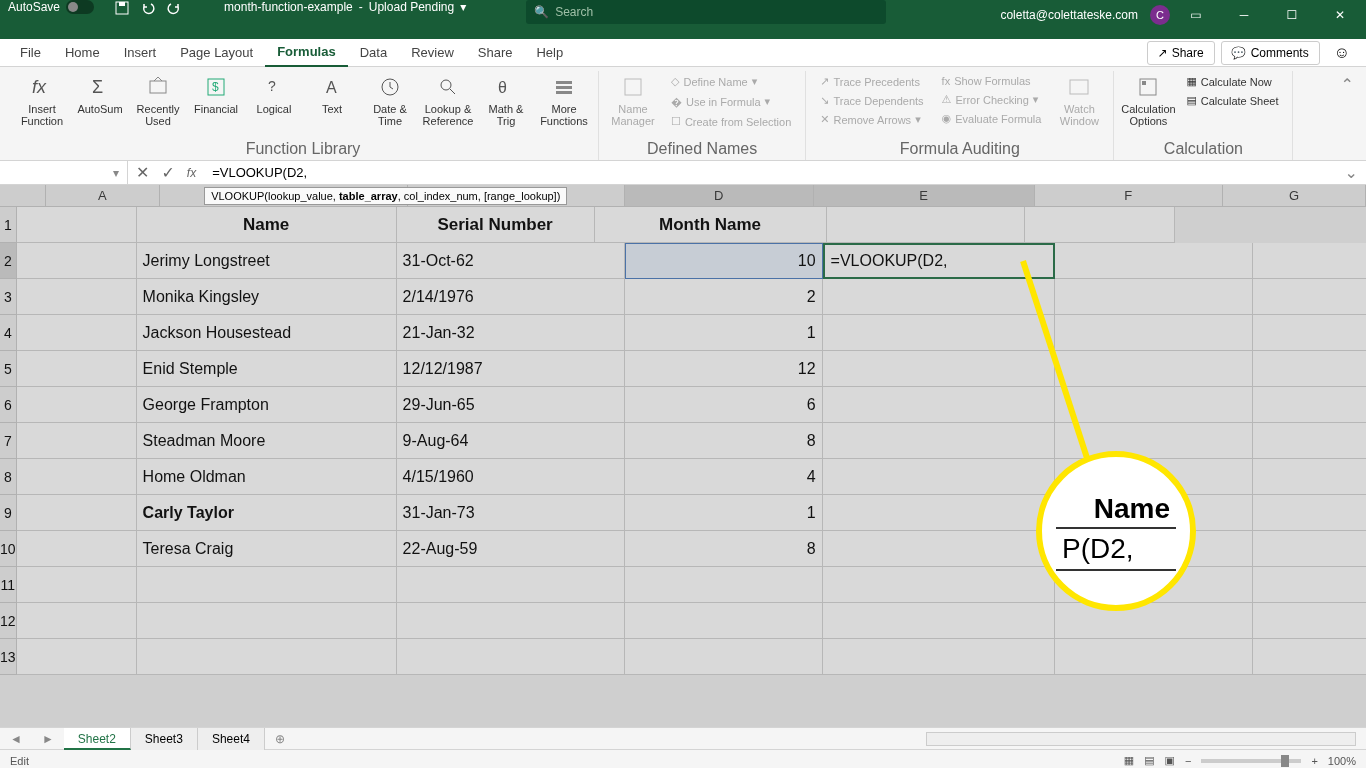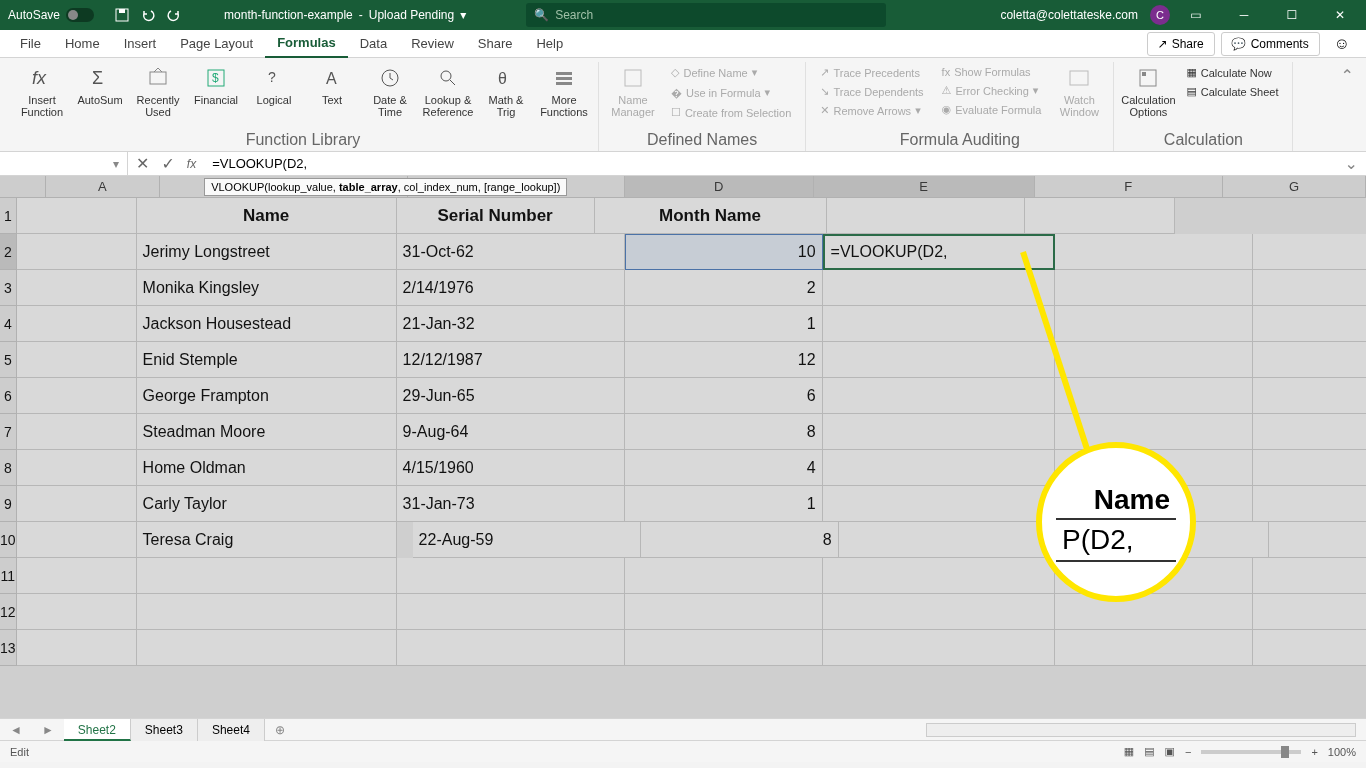--- a/index.html
+++ b/index.html
@@ -1,19 +1,19 @@
 <!DOCTYPE html>
 <html><head>
 <meta charset="utf-8">
 <style>
 * { margin: 0; padding: 0; box-sizing: border-box; font-family: 'Segoe UI', Tahoma, sans-serif; }
 body { background: #f3f3f3; width: 1366px; height: 768px; overflow: hidden; position: relative; }
 
 
-.title-bar { height: 30px; background: #185c37; display: flex; align-items: center; color: #fff; font-size: 12px; }
+.title-bar { height: 39px; background: #185c37; display: flex; align-items: flex-start; color: #fff; font-size: 12px; }
 .title-bar .autosave { display: flex; align-items: center; padding: 0 8px; gap: 6px; }
 .toggle { width: 28px; height: 14px; background: #0d3a22; border-radius: 7px; position: relative; }
 .toggle::after { content: ''; position: absolute; width: 10px; height: 10px; background: #888; border-radius: 50%; top: 2px; left: 2px; }
 .qat { display: flex; gap: 10px; padding: 0 12px; align-items: center; }
 .qat-icon { width: 16px; height: 16px; display: flex; align-items: center; justify-content: center; cursor: pointer; }
 .doc-title { flex: 0 0 auto; padding: 0 30px; display: flex; align-items: center; gap: 6px; }
 .search-box { flex: 0 0 auto; background: #0d4a2c; height: 24px; width: 360px; border-radius: 3px; display: flex; align-items: center; padding: 0 8px; gap: 6px; color: #a0c0a8; margin-left: 30px; }
 .title-right { margin-left: auto; display: flex; align-items: center; gap: 4px; padding-right: 4px; }
 .user-badge { width: 20px; height: 20px; background: #7b2d8e; border-radius: 50%; display: flex; align-items: center; justify-content: center; font-size: 11px; }
 .win-btn { width: 44px; height: 30px; display: flex; align-items: center; justify-content: center; cursor: pointer; }
@@ -423,31 +423,31 @@
           <div class="cell" style="width: 120px;"></div>
           <div class="cell" style="width: 260px;">Home Oldman</div>
           <div class="cell" style="width: 228px;">4/15/1960</div>
           <div class="cell right" style="width: 198px;">4</div>
           <div class="cell" style="width: 232px;"></div>
           <div class="cell" style="width: 198px;"></div>
           <div class="cell" style="width: 150px;"></div>
         </div>
         <div class="cell-row">
           <div class="cell" style="width: 120px;"></div>
-          <div class="cell" style="width: 260px;">Carly Taylor</div>
+          <div class="cell" style="width: 260px; font-weight: bold;">Carly Taylor</div>
           <div class="cell" style="width: 228px;">31-Jan-73</div>
           <div class="cell right" style="width: 198px;">1</div>
           <div class="cell" style="width: 232px;"></div>
           <div class="cell" style="width: 198px;"></div>
           <div class="cell" style="width: 150px;"></div>
         </div>
         <div class="cell-row">
           <div class="cell" style="width: 120px;"></div>
           <div class="cell" style="width: 260px;">Teresa Craig</div>
-          <div class="cell" style="width: 228px; margin-left: 16px;">22-Aug-59</div>
+          <div class="cell" style="width: 228px;">22-Aug-59</div>
           <div class="cell right" style="width: 198px;">8</div>
           <div class="cell" style="width: 232px;"></div>
           <div class="cell" style="width: 198px;"></div>
           <div class="cell" style="width: 150px;"></div>
         </div>
         <div class="cell-row">
           <div class="cell" style="width: 120px;"></div>
           <div class="cell" style="width: 260px;"></div>
           <div class="cell" style="width: 228px;"></div>
           <div class="cell" style="width: 198px;"></div>

